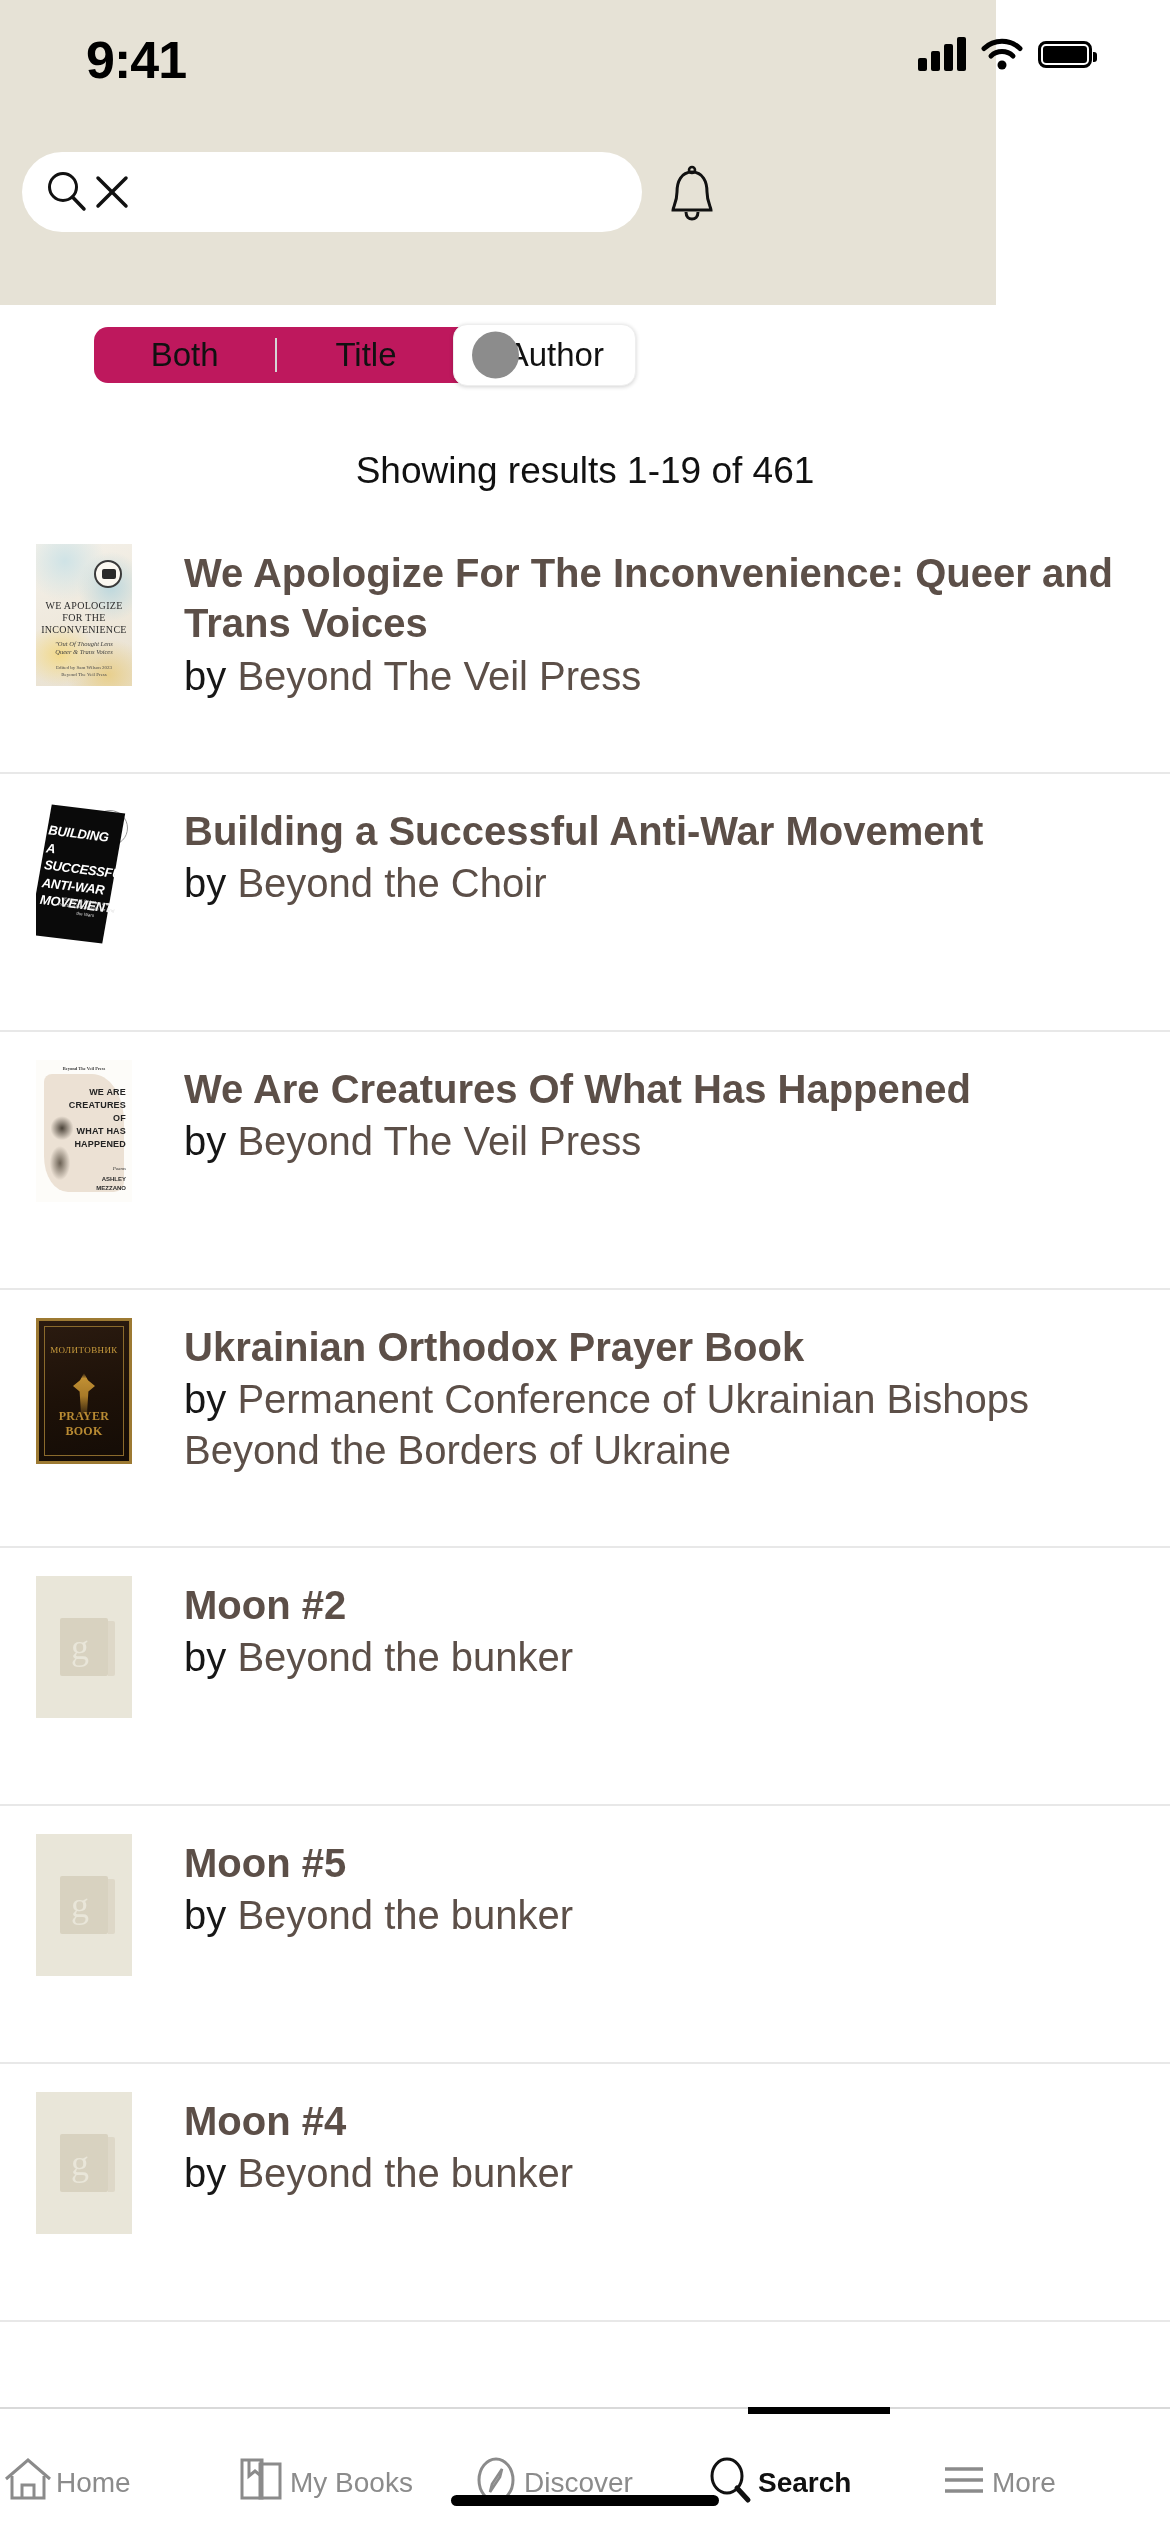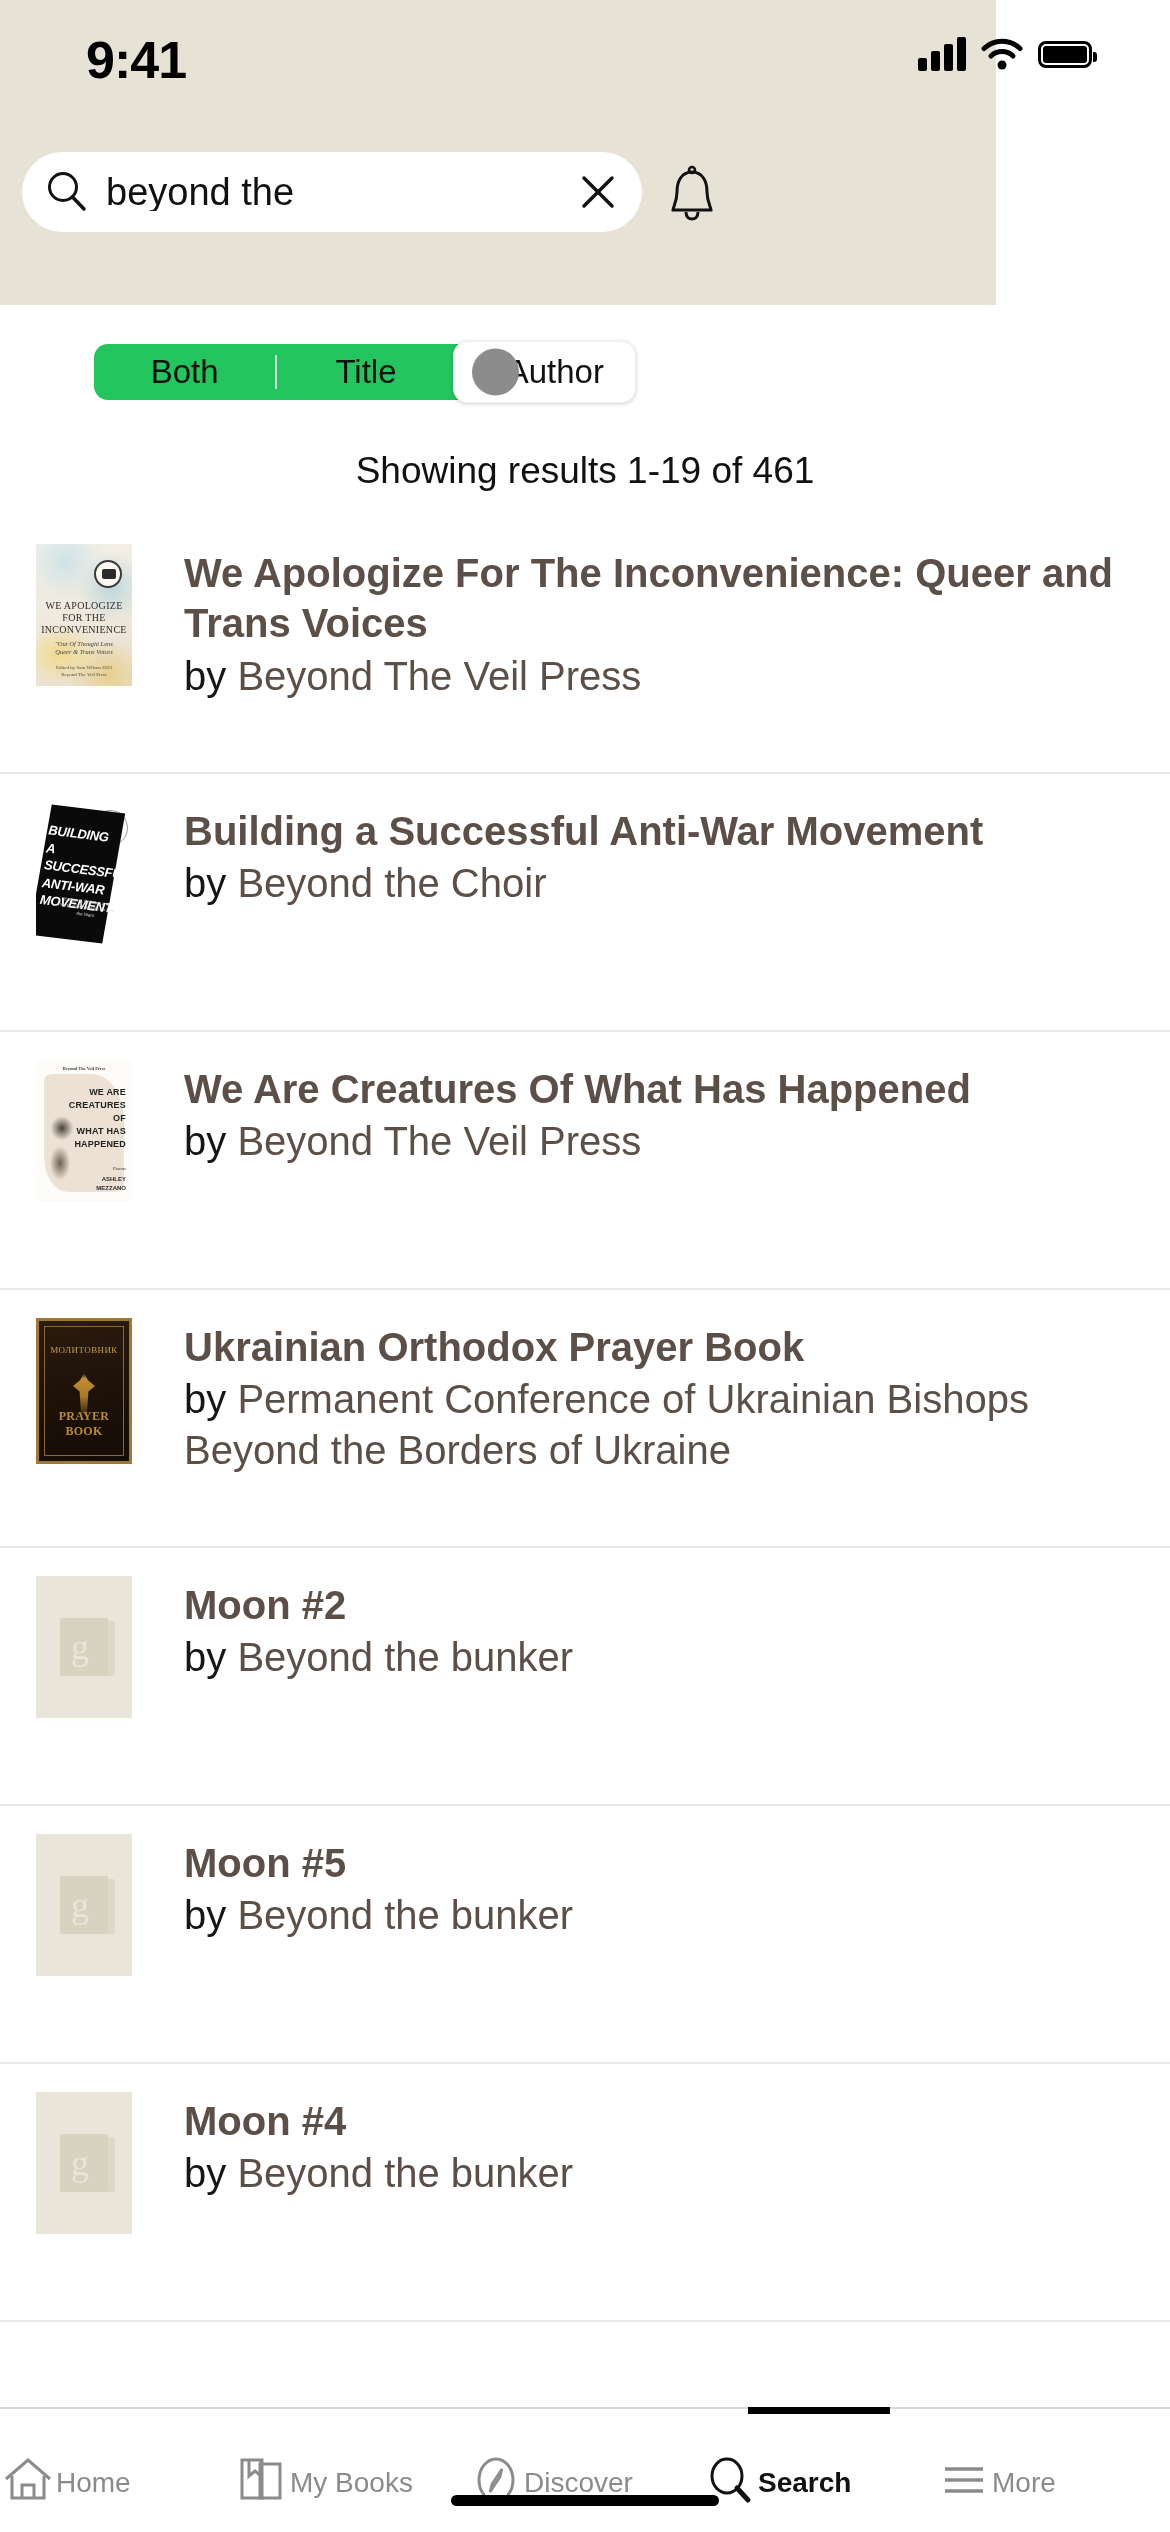--- a/index.html
+++ b/index.html
@@ -64,23 +64,23 @@
   .clear-btn {
     flex: 0 0 auto; width: 44px; height: 44px;
     display: flex; align-items: center; justify-content: center;
   }
   .bell-btn {
     position: absolute; left: 664px; top: 12px; width: 56px; height: 58px;
   }
 
   
   .segwrap {
-    position: absolute; left: 94px; top: 344px;
+    position: absolute; left: 94px; top: 327px;
     width: 538px; height: 56px;
-    background: #22c55e; border-radius: 14px;
+    background: #be185d; border-radius: 14px;
     display: flex;
   }
   .seg {
     flex: 1 1 0; position: relative;
     display: flex; align-items: center; justify-content: center;
     font-size: 33px; color: #111;
   }
   .seg + .seg::before {
     content: ""; position: absolute; left: 0; top: 11px;
     width: 2px; height: 34px; background: #d6d6d6;
@@ -311,21 +311,20 @@
         <span class="batt"></span>
       </div>
     </div>
 
     <div class="searchrow">
       <div class="searchbar">
         <svg class="search-icon" viewBox="0 0 46 46">
           <circle cx="19" cy="18" r="13.5" stroke="#111" stroke-width="3" fill="none"></circle>
           <line x1="28.5" y1="28" x2="40" y2="40" stroke="#111" stroke-width="3.5" stroke-linecap="round"></line>
         </svg>
-        <span class="search-text">beyond the</span>
         <span class="clear-btn">
           <svg width="44" height="44" viewBox="0 0 44 44">
             <line x1="8" y1="8" x2="36" y2="36" stroke="#111" stroke-width="3.5" stroke-linecap="round"></line>
             <line x1="36" y1="8" x2="8" y2="36" stroke="#111" stroke-width="3.5" stroke-linecap="round"></line>
           </svg>
         </span>
       </div>
       <div class="bell-btn">
         <svg width="56" height="58" viewBox="0 0 56 58">
           <path d="M28 8 C17 8 13 18 13 28 C13 38 9 43 9 46 L47 46 C47 43 43 38 43 28 C43 18 39 8 28 8 Z" fill="none" stroke="#111" stroke-width="3"></path>

